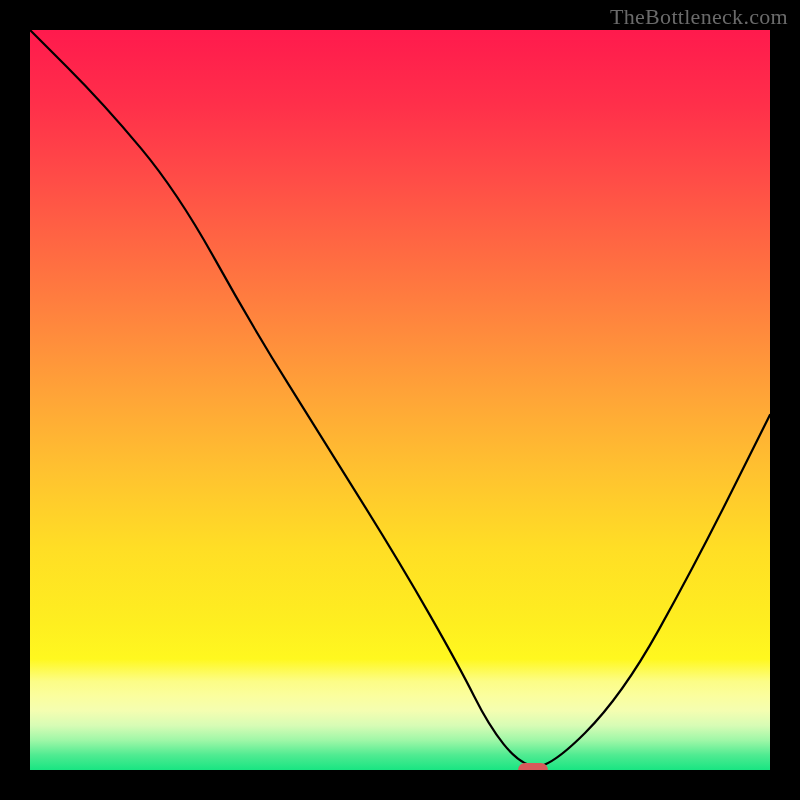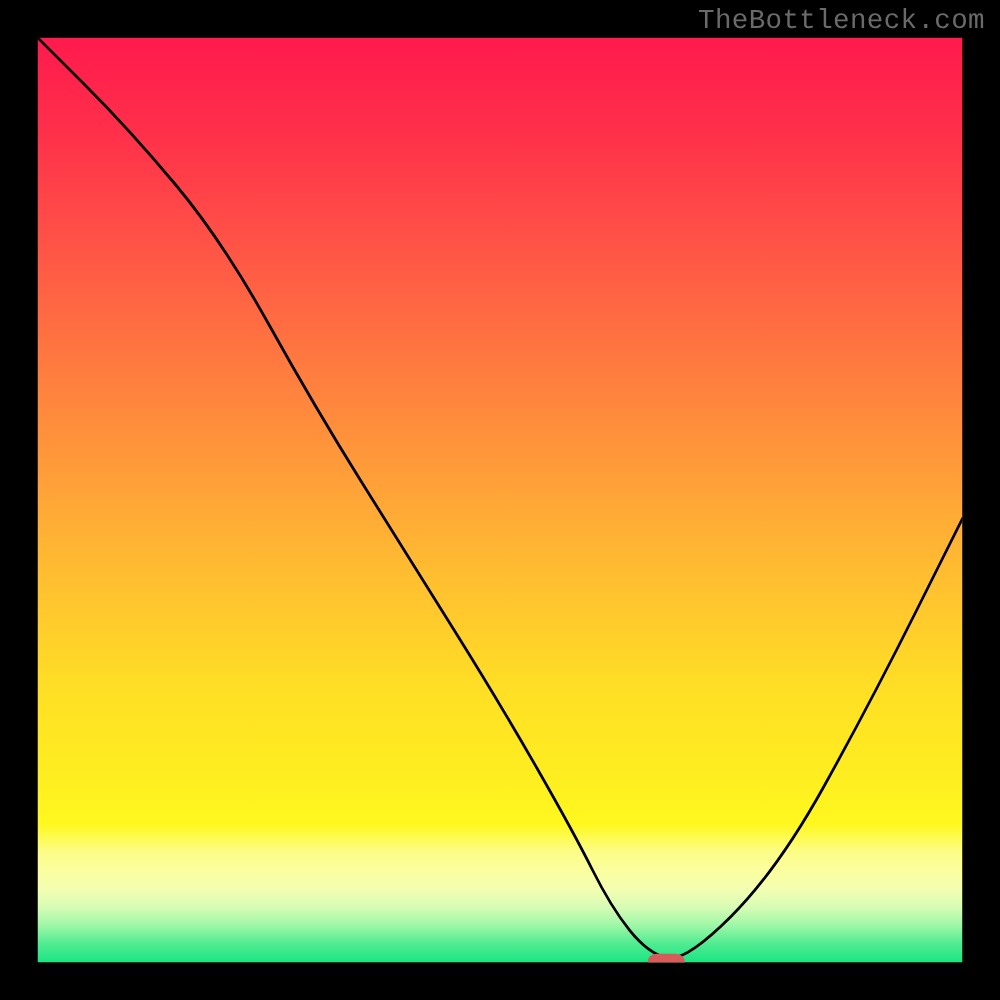--- a/index.html
+++ b/index.html
@@ -7,21 +7,21 @@
     padding: 0;
     width: 800px;
     height: 800px;
     background: #000;
     overflow: hidden;
   }
   .watermark {
     position: absolute;
     top: 4px;
     right: 12px;
-    font-family: Liberation Mono, monospace;
+    font-family: Liberation Serif, serif;
     font-size: 22px;
     color: #6a6a6a;
     letter-spacing: 0.3px;
     z-index: 10;
   }
   .plot-area {
     position: absolute;
     top: 30px;
     left: 30px;
     width: 740px;

